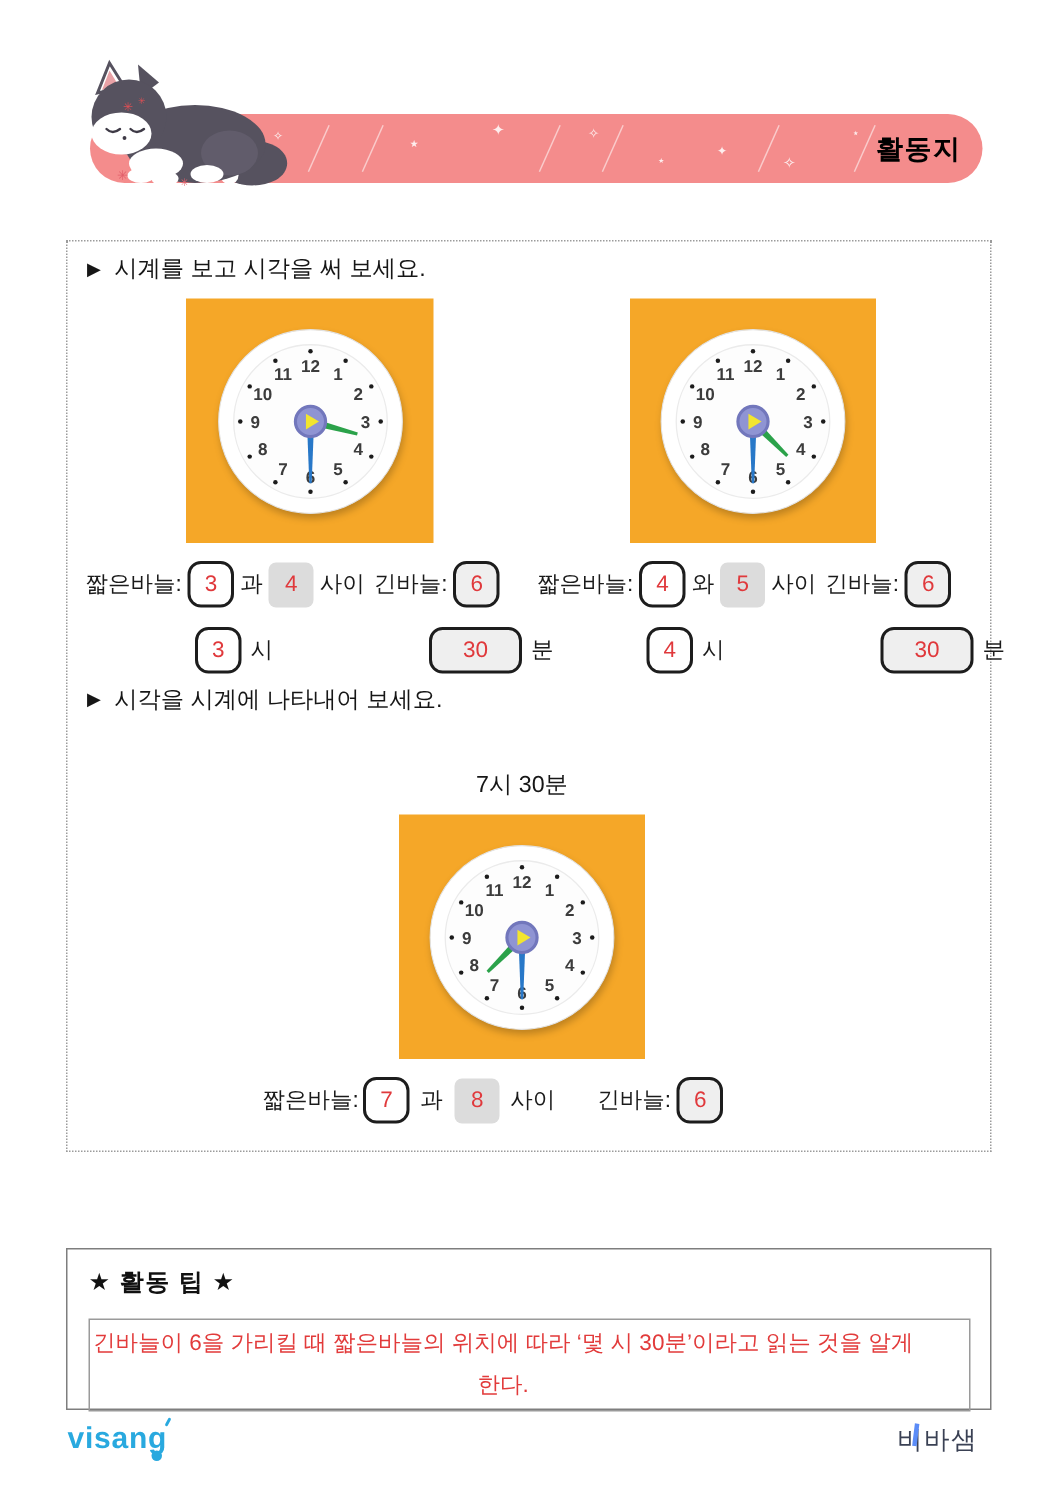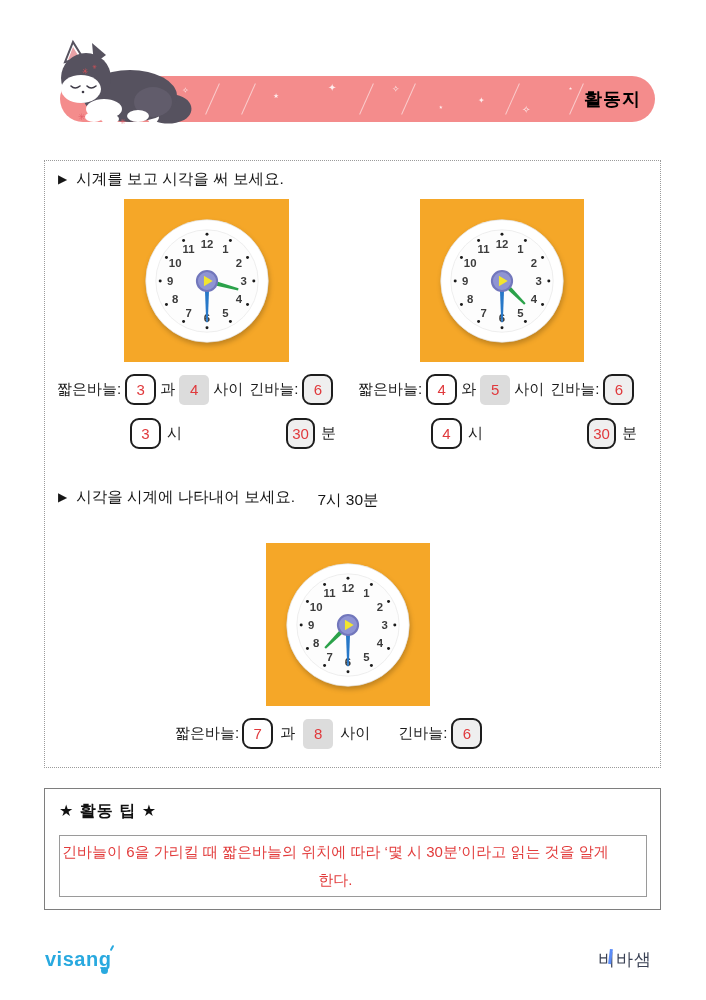--- a/index.html
+++ b/index.html
@@ -27,30 +27,30 @@
   .clock-svg{filter:drop-shadow(1.5px 3px 2.5px rgba(0,0,0,.22));}
 
   
   .ans-block{position:absolute;}
   .ans-row{display:flex;align-items:center;height:33px;font-size:15px;color:#1a1a1a;white-space:nowrap;}
   .ans-row2{margin-top:11px;padding-left:73px;}
   .bx{box-sizing:border-box;width:31px;height:31px;border:2px solid #1d1d1d;border-radius:9px;
       background:#fff;display:flex;align-items:center;justify-content:center;
       font-size:15px;color:var(--answer-red,#E0393C);flex:none;}
   .bx.lt{background:#efefef;}
-  .bx.wide{width:29px;}
+  .bx.wide{width:62px;}
   .gbx{box-sizing:border-box;width:30px;height:30px;background:#dcdcdc;border-radius:5px;
        display:flex;align-items:center;justify-content:center;font-size:15px;
        color:var(--answer-red,#E0393C);flex:none;}
   .ml3{margin-left:3px}.ml4{margin-left:4px}.ml6{margin-left:6px}.ml7{margin-left:7px}
   .ml8{margin-left:8px}.ml28{margin-left:28px}.ml104{margin-left:104px}
   .time-label{position:absolute;font-size:15.5px;text-align:center;color:#161616;}
 
   
-  .tip-box{position:absolute;left:44px;top:788px;width:617px;height:122px;
+  .tip-box{position:absolute;left:44px;top:832px;width:617px;height:108px;
            border:1px solid #7e7e7e;box-sizing:border-box;}
   .tip-title{position:absolute;left:14px;top:12px;font-size:16px;font-weight:700;color:#111;letter-spacing:1px;}
   .tip-inner{position:absolute;left:14px;top:46px;width:588px;height:62px;border:1px solid #9a9a9a;
              box-sizing:border-box;display:flex;align-items:center;justify-content:flex-start;}
   .tip-text{width:94%;text-align:center;font-size:15px;line-height:1.85;
             color:var(--tip-red,#E23B3B);}
 
   
   .visang{position:absolute;left:45px;top:948px;font-size:20px;font-weight:700;
           letter-spacing:.5px;color:var(--visang-blue,#29A9DF);text-transform:lowercase;}
@@ -215,25 +215,25 @@
         <span class="bx lt ml4">6</span>
       </div>
       <div class="ans-row ans-row2">
         <span class="bx">4</span>
         <span class="ml6">시</span>
         <span class="bx lt wide ml104">30</span>
         <span class="ml6">분</span>
       </div>
     </div>
 
-    <div class="instruction" style="left:13px;top:326px;">
+    <div class="instruction" style="left:13px;top:295px;">
       <span class="mk">▶</span><span>시각을 시계에 나타내어 보세요.</span>
     </div>
 
-    <div class="time-label" style="left:221px;top:329px;width:164px;">7시 30분</div>
+    <div class="time-label" style="left:221px;top:352px;width:164px;">7시 30분</div>
 
     <div class="clock-square" style="left:221px;top:382px;width:164px;height:163px;">
       <svg class="clock-svg" width="140" height="140" viewBox="0 0 160 160">
           <circle cx="80" cy="80" r="70" fill="#ffffff" stroke="#e2e2e2" stroke-width="0.8"></circle>
           <circle cx="80" cy="80" r="58.5" fill="#fdfdfd" stroke="#ebebeb" stroke-width="1"></circle>
           <circle cx="106.75" cy="33.66764089753253" r="1.7" fill="#1c1c1c"></circle>
           <text x="101" y="48.22693304105358" text-anchor="middle" font-size="13" font-weight="bold" fill="#3c3c3c" font-family="&quot;Liberation Sans&quot;,&quot;DejaVu Sans&quot;,sans-serif">1</text>
           <circle cx="126.33235910246746" cy="53.24999999999999" r="1.7" fill="#1c1c1c"></circle>
           <text x="116.37306695894642" y="63.6" text-anchor="middle" font-size="13" font-weight="bold" fill="#3c3c3c" font-family="&quot;Liberation Sans&quot;,&quot;DejaVu Sans&quot;,sans-serif">2</text>
           <circle cx="133.5" cy="80" r="1.7" fill="#1c1c1c"></circle>

